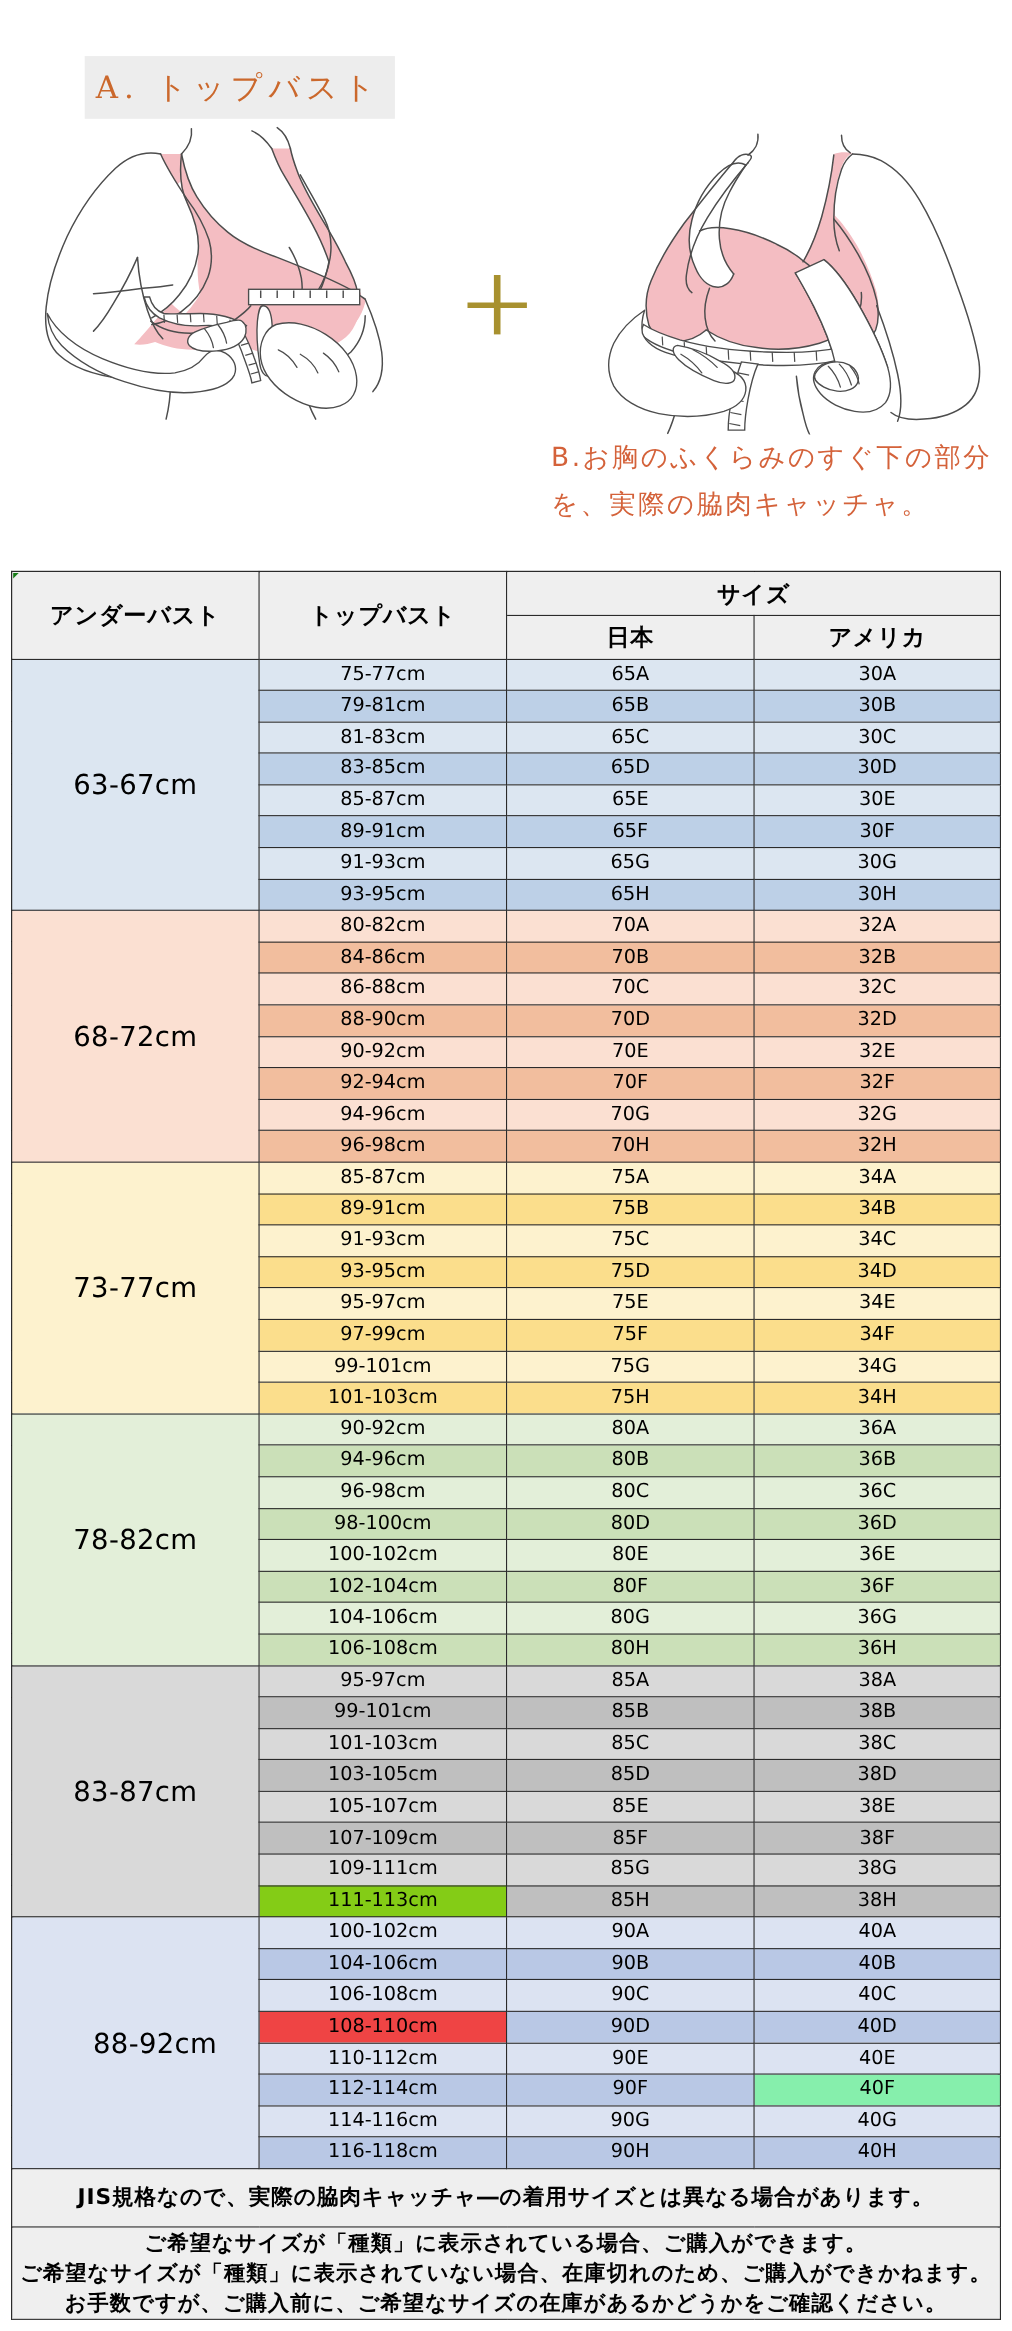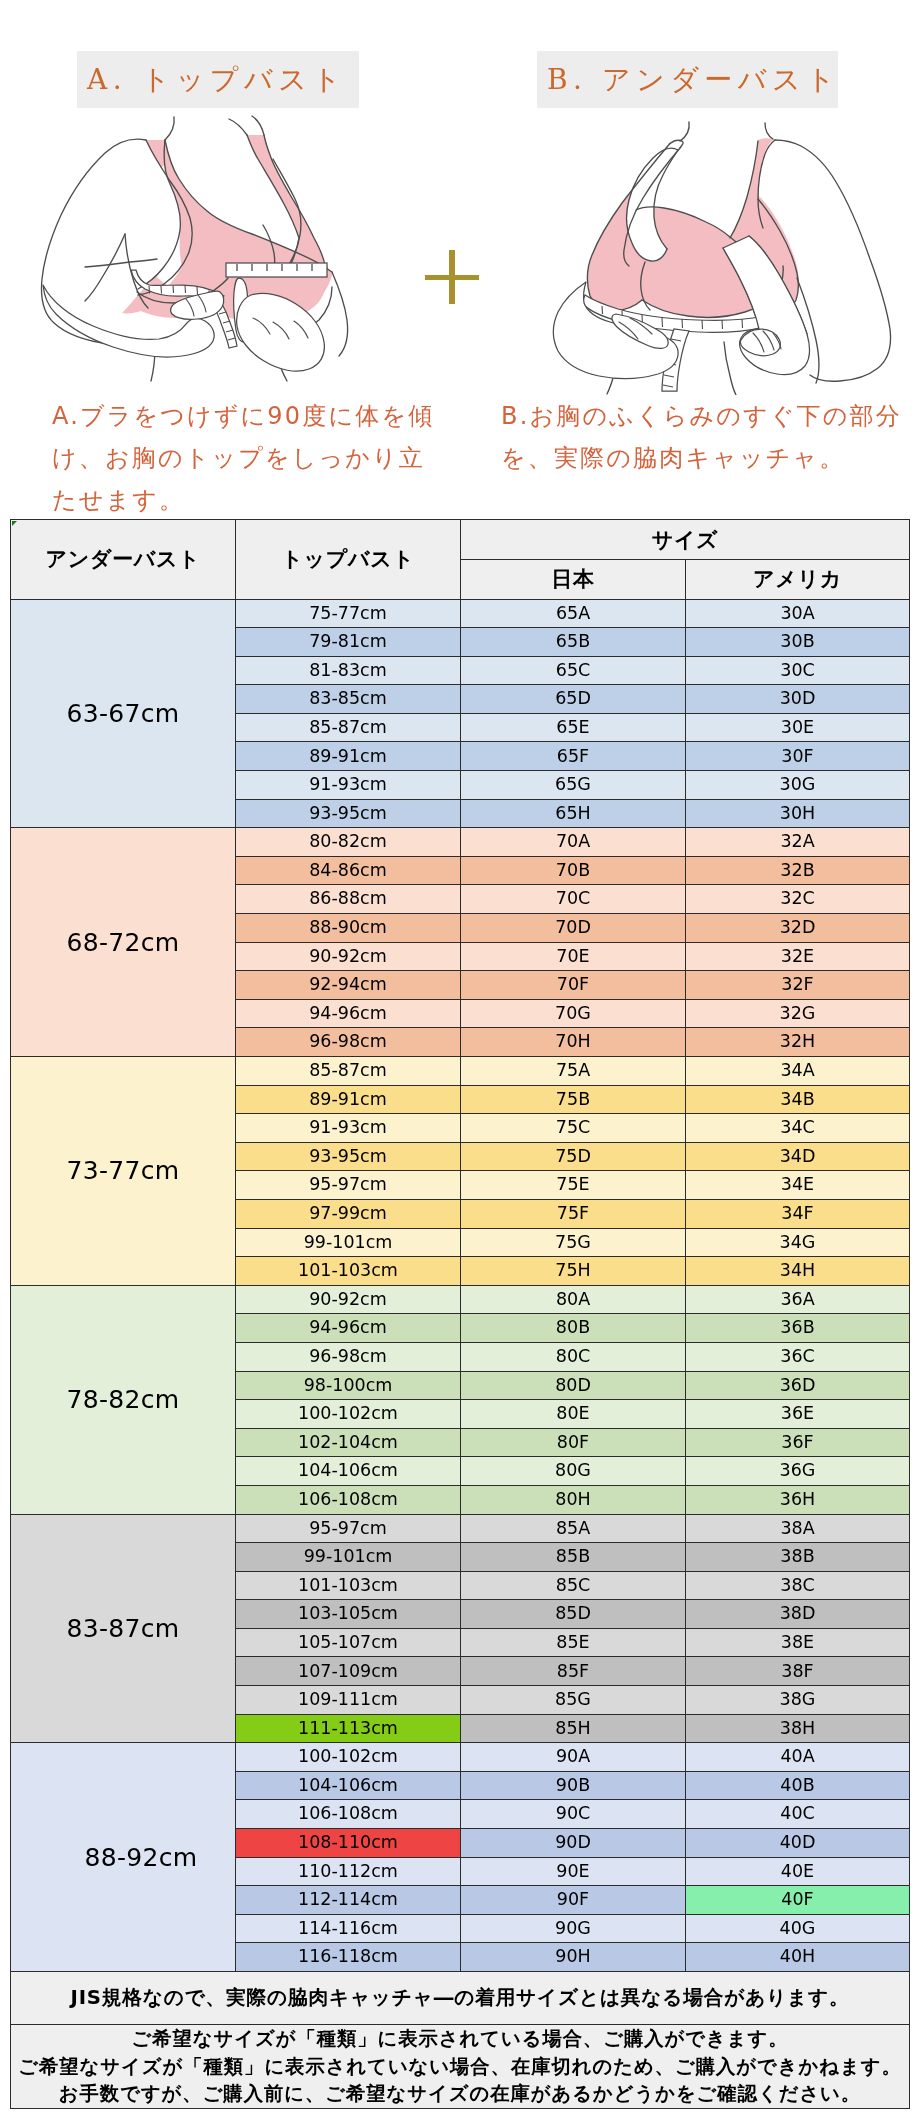--- a/index.html
+++ b/index.html
@@ -217,32 +217,28 @@
                    C224,237 214,224 212,211 C210,197 216,184 226,180 Z" fill="#ffffff" stroke="#4d4d4d" stroke-width="1.25" stroke-linejoin="round"></path>
 
           <g stroke="#4d4d4d" stroke-width="1.15" fill="none" stroke-linecap="round">
             <path d="M228,203 C235,206 241,212 245,219"></path>
             <path d="M248,207 C255,211 261,217 264,224"></path>
             <path d="M269,206 C275,210 280,216 283,223"></path>
           </g>
         </g>
       </svg>
 
-      <div class="cap" style="left:52px; top:395px; width:390px;">A.ブラをつけずに90度に体を傾け、お胸のトップをしっかり立たせます。</div>
     </div>
 
     <div class="plus" title="+">
       <i class="hb"></i>
       <i class="vb"></i>
     </div>
 
     <div class="col colB">
-      <div class="hdr-wrap">
-        <span class="hdr-label">B. アンダーバスト</span>
-      </div>
       <svg class="fig" width="400" height="285" viewBox="0 0 400 285" style="left:60px; top:110px;">
         <g stroke="#4d4d4d" stroke-width="1.35" fill="none" stroke-linecap="round" stroke-linejoin="round">
 
           <path d="
              M147,37
              C136,50 119,71 102,93 C89,111 78,130 72,145
              C67,157 66,172 70,186 C74,194 82,199 92,200
              C103,201 114,197 122,190
              C134,198 150,204 168,206
              C188,209 208,207 225,202

